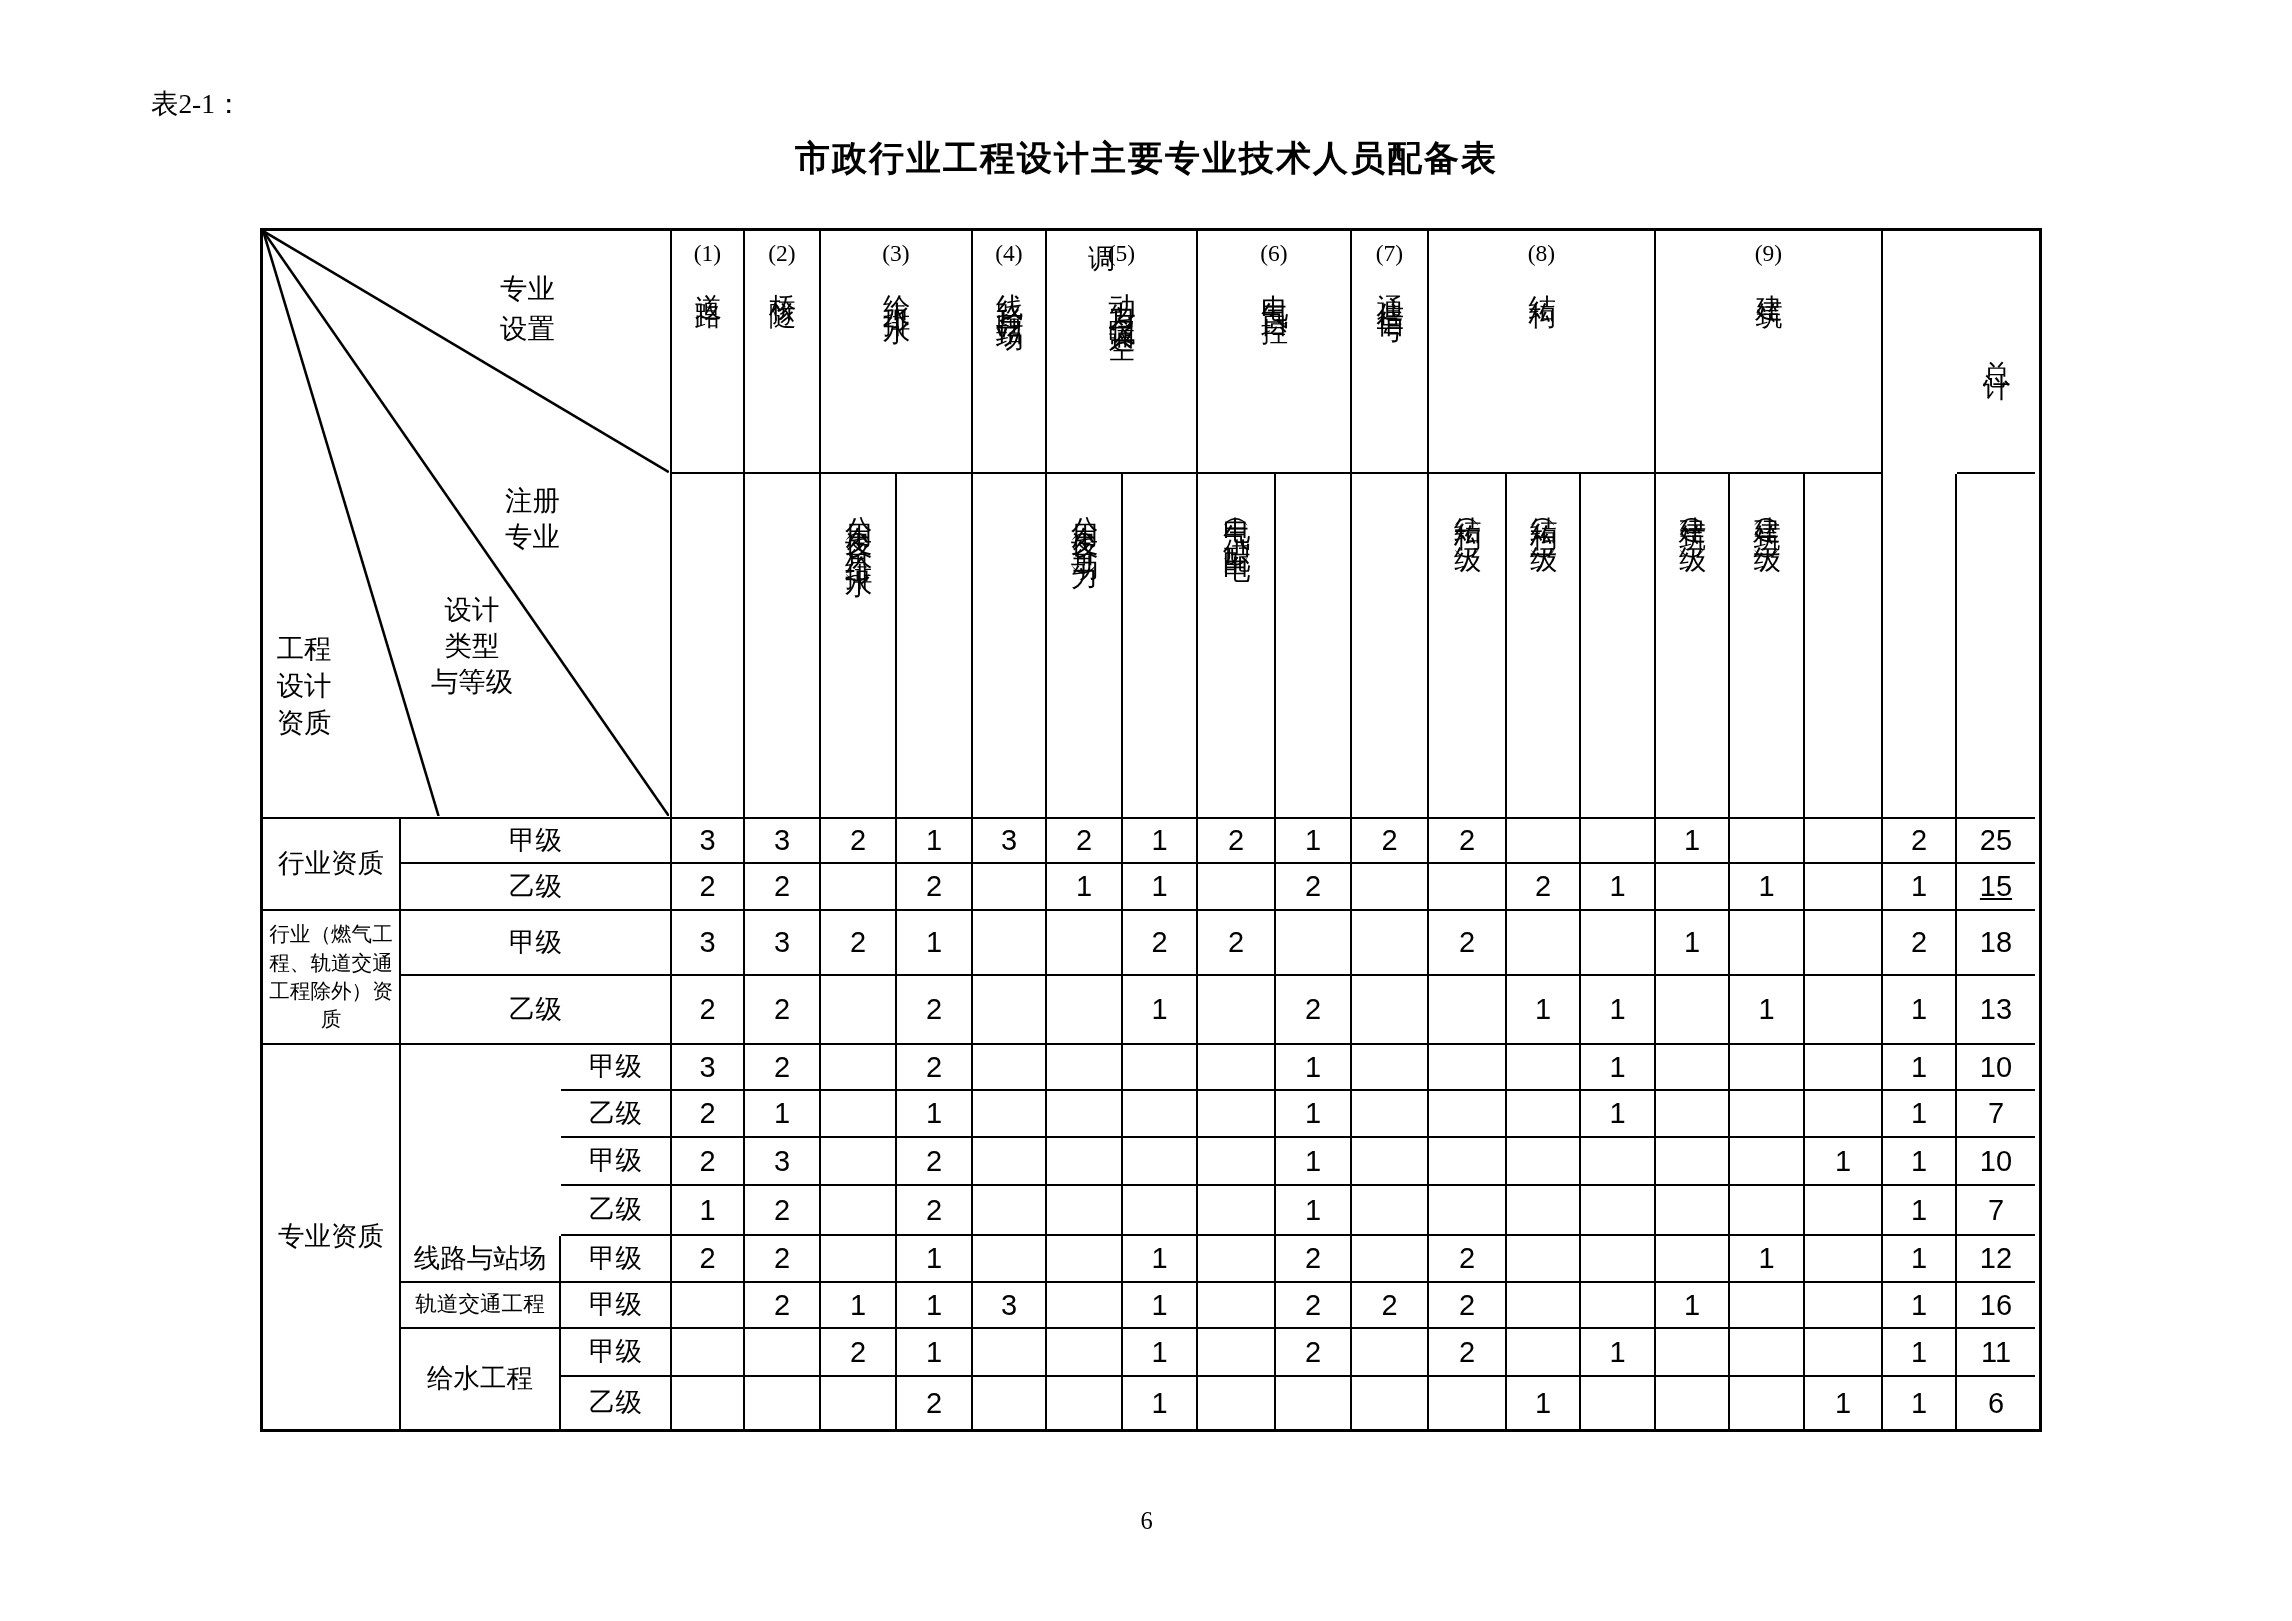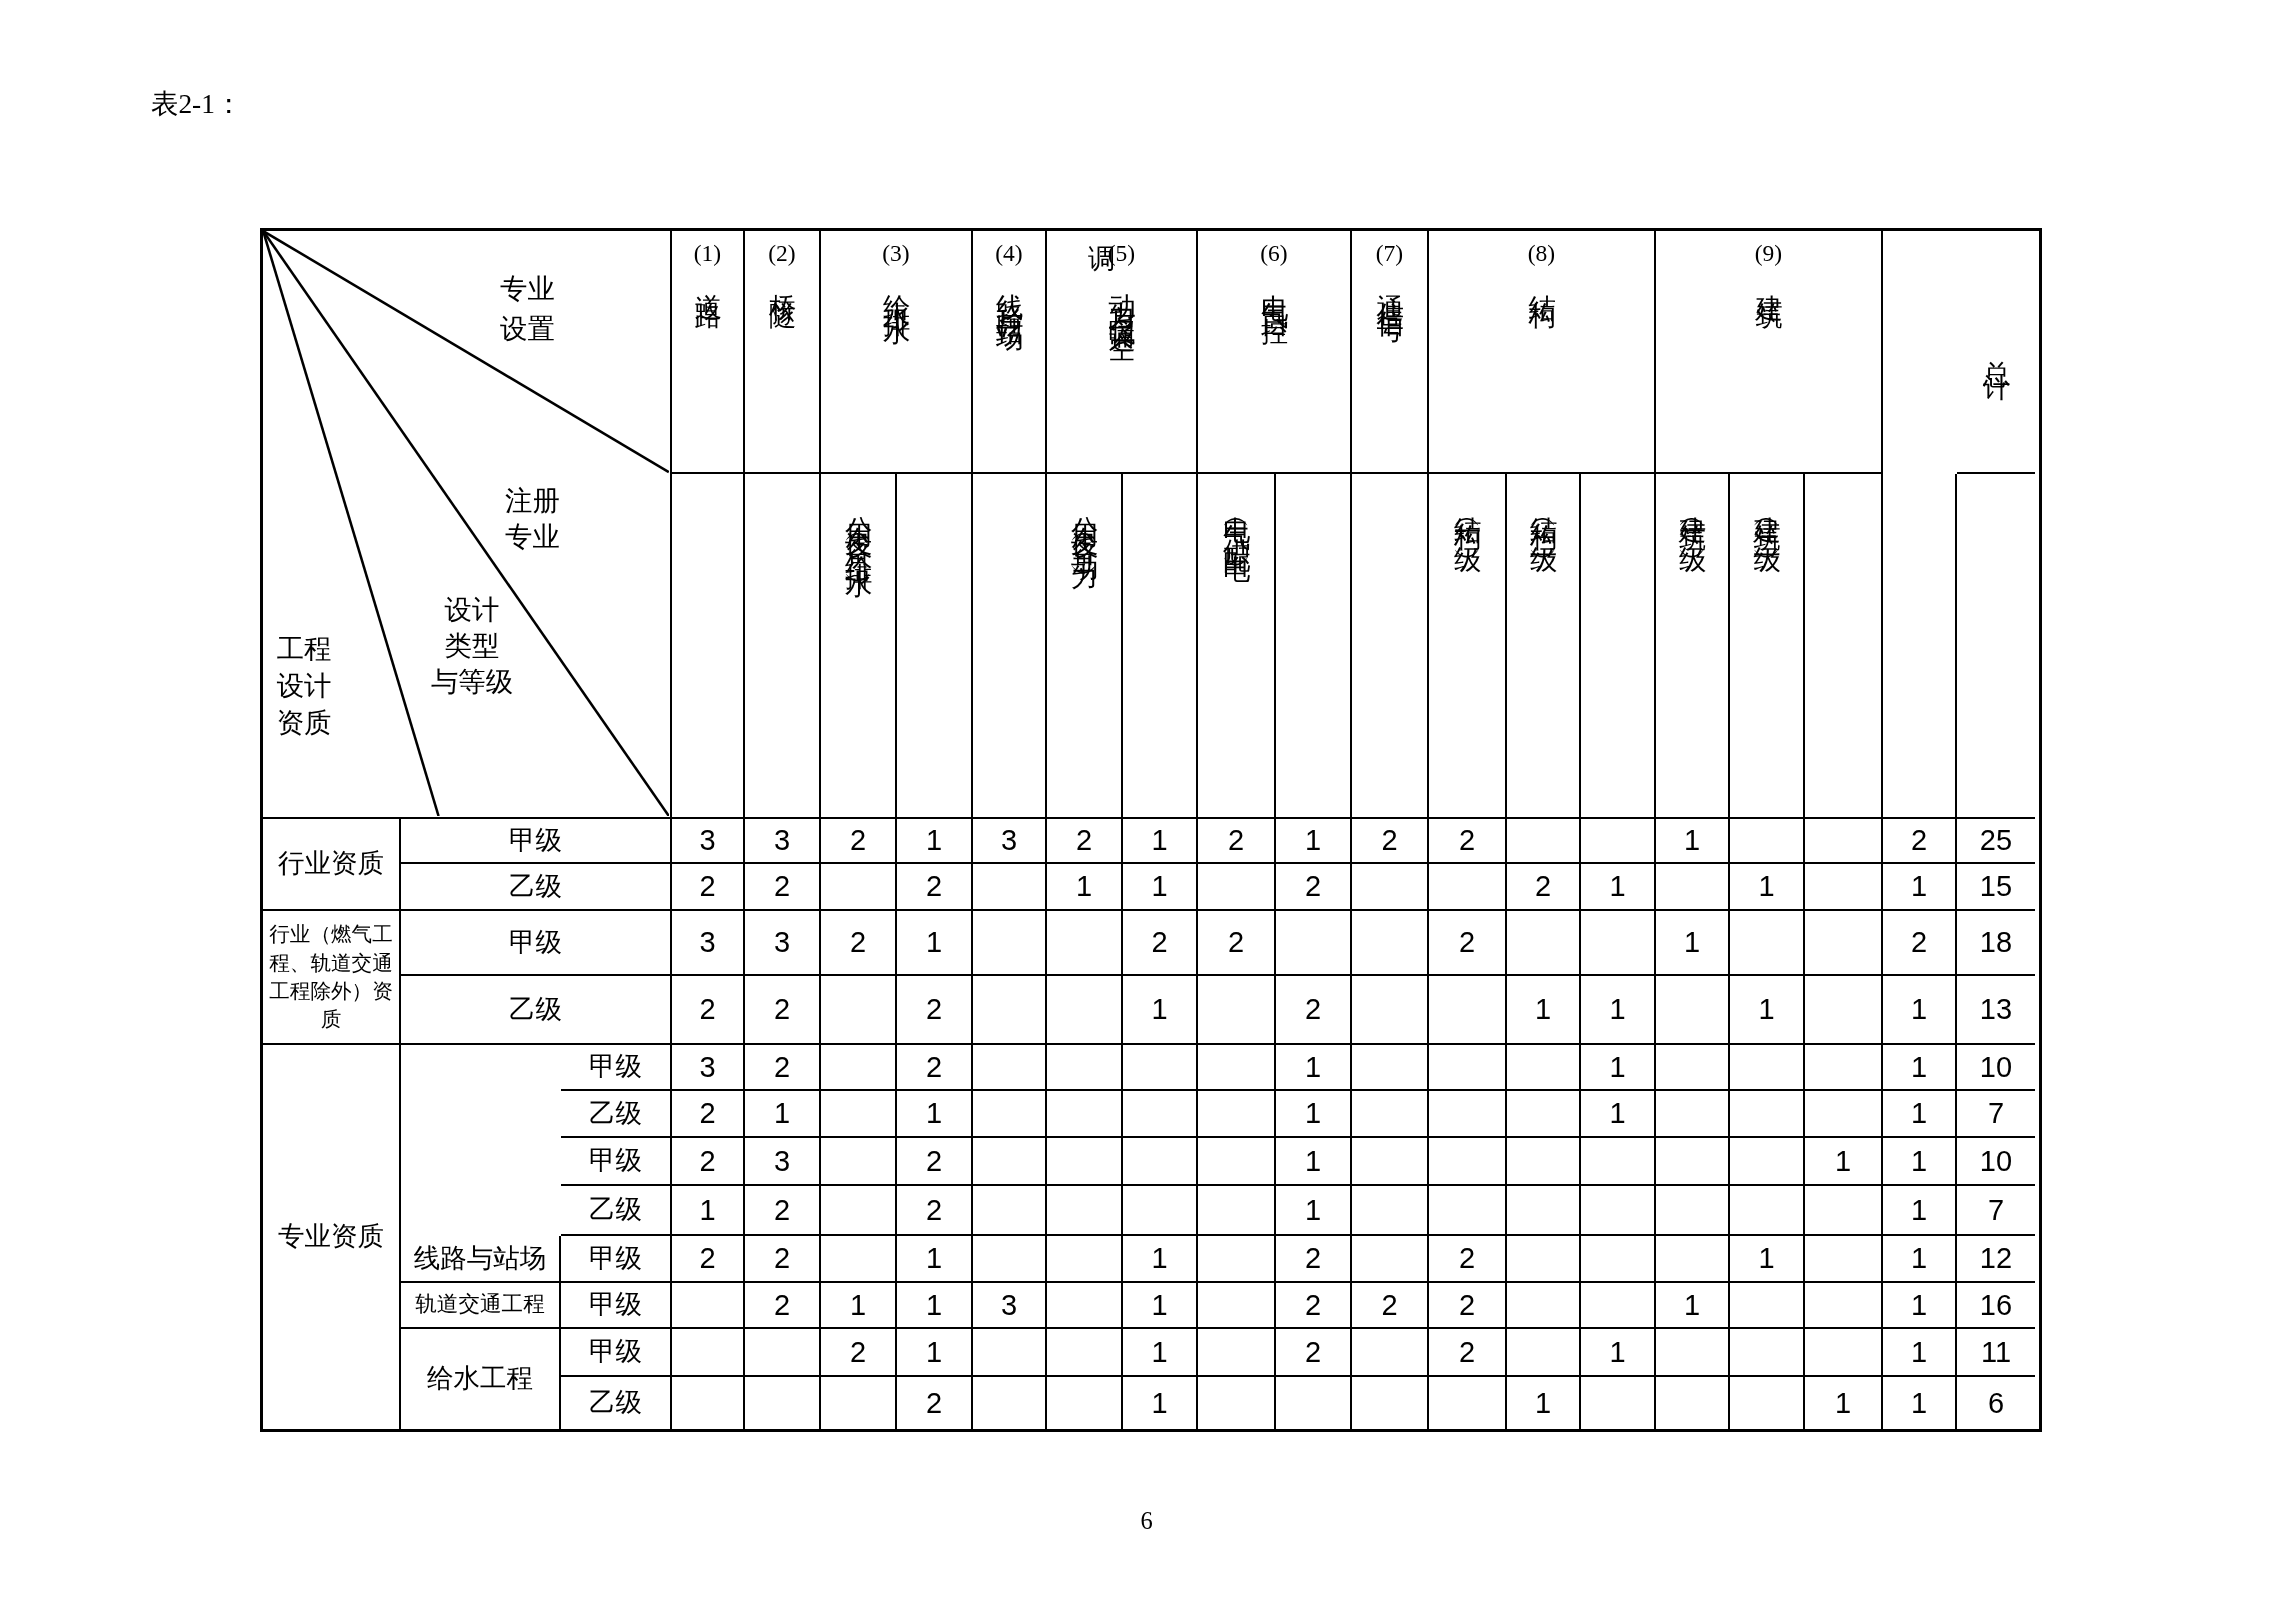--- a/index.html
+++ b/index.html
@@ -51,20 +51,21 @@
   .c-top{left:237px;top:39px;}
   .c-reg{left:242px;top:253px;line-height:1.3;}
   .c-type{left:164px;top:361px;width:90px;line-height:1.32;}
   .c-qual{left:13.7px;top:400px;line-height:1.35;}
 </style>
 </head>
 <body>
 
 <div class="page">
   <div class="tbl-ref">表2-1：</div>
+  <div class="doc-title">市政行业工程设计主要专业技术人员配备表</div>
 
   <div id="tbl">
 
     <div class="cell diag br3 bb3" style="grid-area:1/1/3/4">
       <svg width="406" height="585" viewBox="0 0 414 597">
         <line x1="0" y1="0" x2="414" y2="246" stroke="#000" stroke-width="2.6"></line>
         <line x1="0" y1="0" x2="414" y2="597" stroke="#000" stroke-width="2.6"></line>
         <line x1="0" y1="0" x2="179" y2="597" stroke="#000" stroke-width="2.6"></line>
       </svg>
       <div class="corner c-top">专业
@@ -208,21 +209,21 @@
       <div class="cell v bb3" style="grid-area: 4 / 11 / 5 / 12;"></div>
       <div class="cell v bb3" style="grid-area: 4 / 12 / 5 / 13;">2</div>
       <div class="cell v bb3" style="grid-area: 4 / 13 / 5 / 14;"></div>
       <div class="cell v bb3" style="grid-area: 4 / 14 / 5 / 15;"></div>
       <div class="cell v bb3" style="grid-area: 4 / 15 / 5 / 16;">2</div>
       <div class="cell v bb3" style="grid-area: 4 / 16 / 5 / 17;">1</div>
       <div class="cell v bb3" style="grid-area: 4 / 17 / 5 / 18;"></div>
       <div class="cell v bb3" style="grid-area: 4 / 18 / 5 / 19;">1</div>
       <div class="cell v bb3" style="grid-area: 4 / 19 / 5 / 20;"></div>
       <div class="cell v bb3" style="grid-area: 4 / 20 / 5 / 21;">1</div>
-      <div class="cell v br0 bb3" style="grid-area: 4 / 21 / 5 / 22;">15</div>
+      <div class="cell v br0 bb3" style="grid-area: 4 / 21 / 5 / 22; text-decoration: underline;">15</div>
       <div class="cell v" style="grid-area: 5 / 4 / 6 / 5;">3</div>
       <div class="cell v" style="grid-area: 5 / 5 / 6 / 6;">3</div>
       <div class="cell v" style="grid-area: 5 / 6 / 6 / 7;">2</div>
       <div class="cell v" style="grid-area: 5 / 7 / 6 / 8;">1</div>
       <div class="cell v" style="grid-area: 5 / 8 / 6 / 9;"></div>
       <div class="cell v" style="grid-area: 5 / 9 / 6 / 10;"></div>
       <div class="cell v" style="grid-area: 5 / 10 / 6 / 11;">2</div>
       <div class="cell v" style="grid-area: 5 / 11 / 6 / 12;">2</div>
       <div class="cell v" style="grid-area: 5 / 12 / 6 / 13;"></div>
       <div class="cell v" style="grid-area: 5 / 13 / 6 / 14;"></div>

